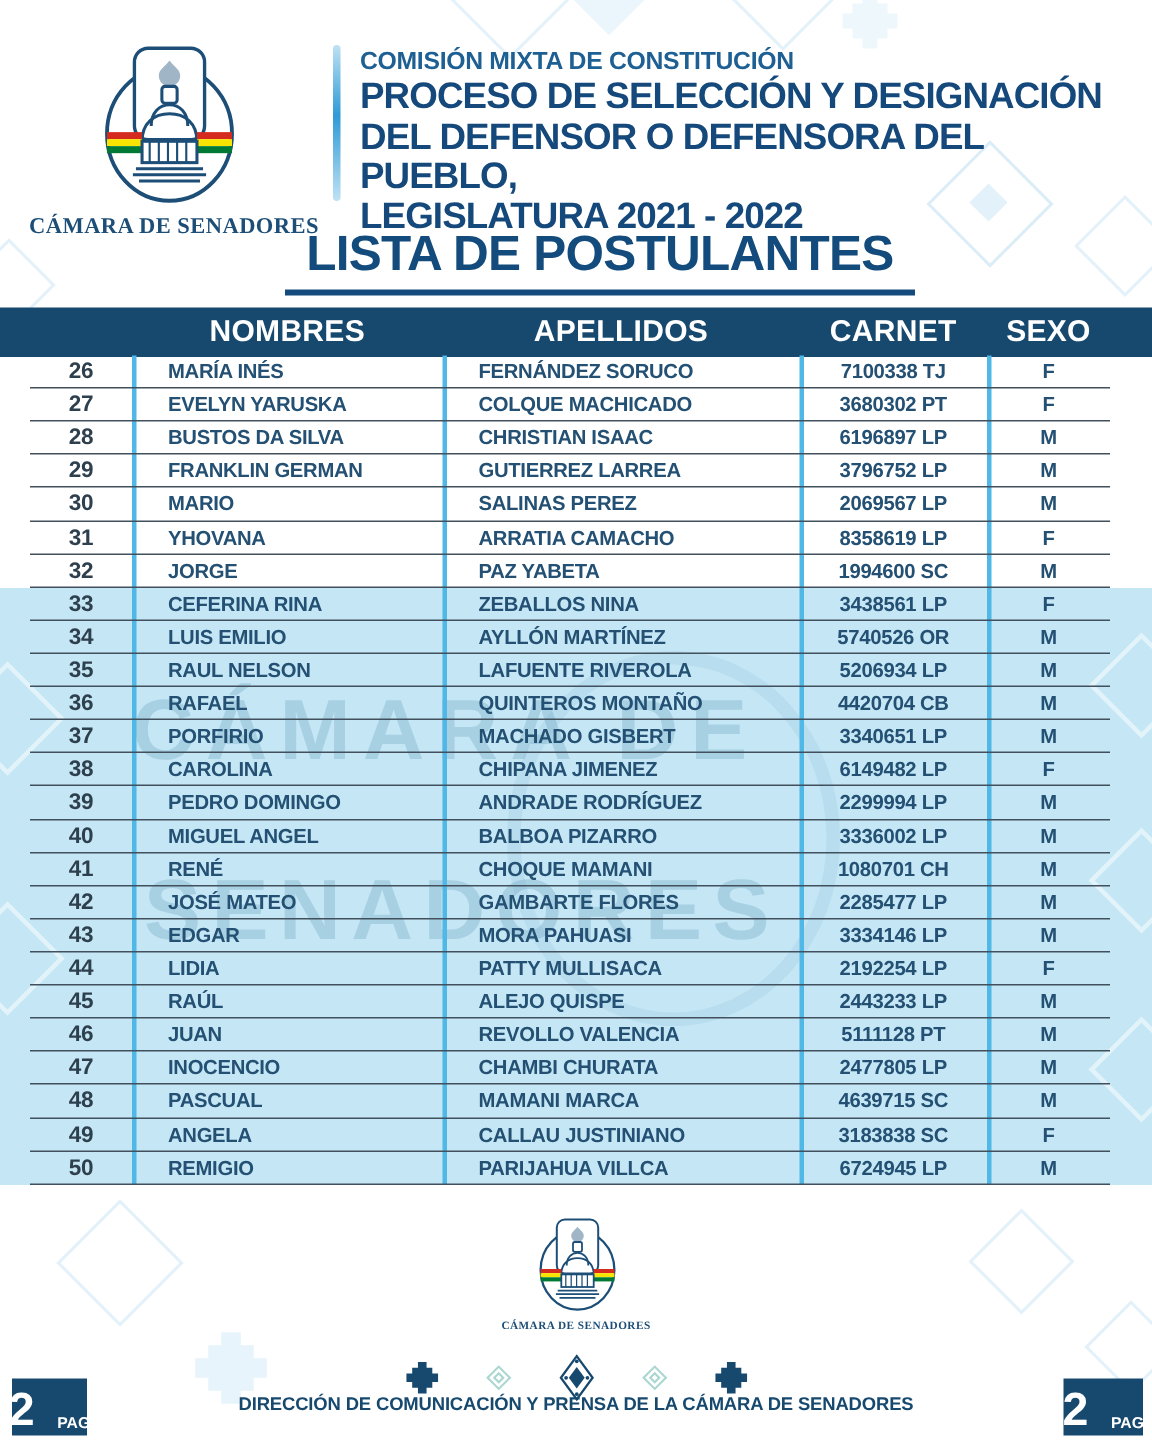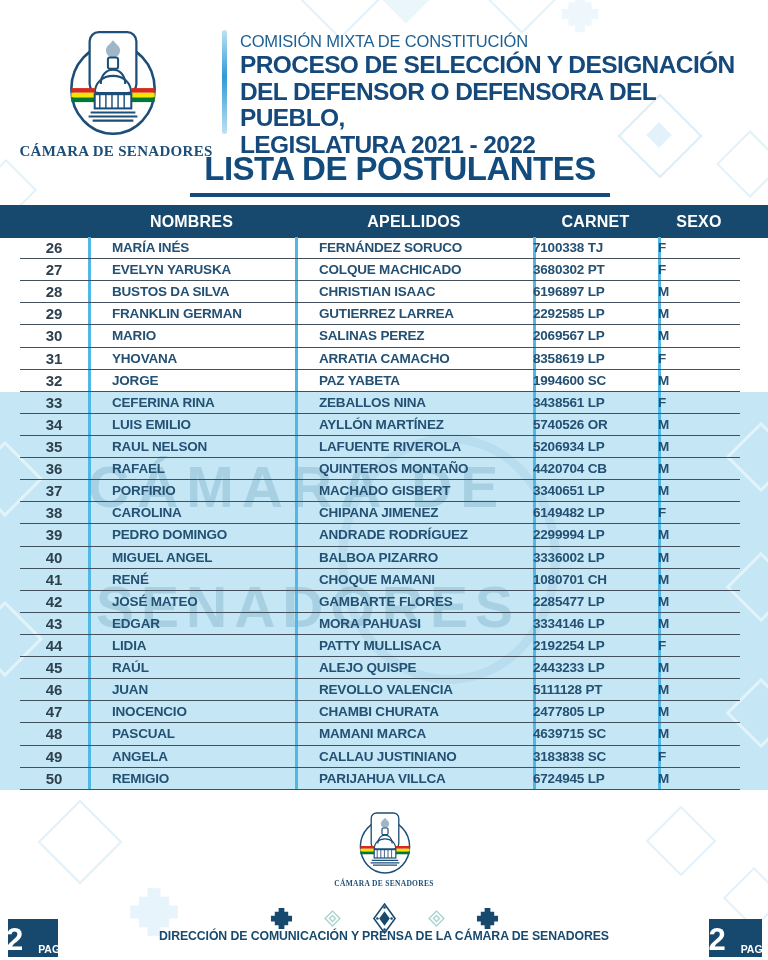--- a/index.html
+++ b/index.html
@@ -12,47 +12,47 @@
   .dd.fill{background:#eaf6fc;}
   .dd.band{border:3px solid rgba(255,255,255,.5);}
   .deco-svg{position:absolute;pointer-events:none;}
 
   
   .logo-svg{position:absolute;left:52px;top:24px;width:122px;height:118px;}
   .logo-caption{position:absolute;left:10px;top:143px;width:212px;text-align:center;
     font-family:"Liberation Serif",serif;font-weight:700;font-size:15px;color:#1c4e77;letter-spacing:.3px;}
   .vbar{position:absolute;left:222px;top:30px;width:5px;height:104px;border-radius:3px;
     background:linear-gradient(to bottom,#bfe2f4,#2e9ad6 45%,#bfe2f4);}
-  .commission{position:absolute;left:240px;top:32px;font-size:16.5px;font-weight:400;
+  .commission{position:absolute;left:240px;top:32px;font-size:16.5px;font-weight:700;
     color:#1e6093;letter-spacing:-.2px;}
   .main-title{position:absolute;left:240px;top:52px;width:520px;font-size:24.5px;line-height:26.5px;
     font-weight:700;color:#15497b;letter-spacing:-.6px;}
   .list-title-wrap{position:absolute;left:16px;top:150px;width:768px;text-align:center;}
   .list-title{display:inline-block;font-size:33px;font-weight:700;color:#134c7c;
     letter-spacing:-.5px;border-bottom:4px solid #134c7c;padding:0 14px 5px 14px;}
 
   
   .thead{position:absolute;left:0;top:205px;width:768px;height:33px;background:#17496f;
     display:grid;grid-template-columns:20px 68px 207px 238px 125px 82px 28px;align-items:center;}
-  .thead .th{color:#ffffff;font-weight:700;font-size:16px;text-align:center;letter-spacing:.2px;}
+  .thead .th{color:#ffffff;font-weight:700;font-size:20px;text-align:center;letter-spacing:.2px;}
   .blue-band{position:absolute;left:0;top:392px;width:768px;height:398px;background:#c5e7f5;}
   .wm{position:absolute;font-weight:700;color:rgba(110,162,192,.33);white-space:nowrap;}
   .wm1{left:88px;top:62px;font-size:57px;letter-spacing:8px;}
   .wm2{left:96px;top:182px;font-size:57px;letter-spacing:7px;}
   .wm-circle{position:absolute;left:338px;top:42px;width:204px;height:232px;border-radius:50%;
     border:9px solid rgba(130,180,210,.18);}
   .vdiv{position:absolute;top:237px;height:553px;width:3px;background:#4fb8e6;}
   .tbody{position:absolute;left:20px;top:237px;width:720px;}
   .trow{display:grid;grid-template-columns:68px 207px 238px 125px 82px;height:22.12px;
     align-items:center;border-bottom:1.5px solid #41505c;box-sizing:border-box;}
   .trow .c{font-size:13.5px;font-weight:700;color:#235073;letter-spacing:-.2px;
     white-space:nowrap;overflow:hidden;}
   .c-num{text-align:center;font-size:15px !important;color:#2e3f4e !important;}
   .c-nom,.c-ape{padding-left:24px;}
-  .c-car,.c-sex{}
+  .c-car,.c-sex{text-align:center;}
 
   
   .flogo-svg{position:absolute;left:349px;top:808px;width:72px;height:70px;}
   .flogo-caption{position:absolute;left:314px;top:879px;width:140px;text-align:center;
     font-family:"Liberation Serif",serif;font-weight:700;font-size:7.5px;color:#1c4e77;letter-spacing:.3px;}
   .icons-row{position:absolute;left:0;top:902px;width:768px;display:flex;justify-content:center;
     align-items:center;gap:29px;}
   .credit{position:absolute;left:0;top:929px;width:768px;text-align:center;font-size:12.3px;
     font-weight:700;color:#17496f;letter-spacing:-.1px;}
   .badge{position:absolute;top:919px;height:38px;background:#17496f;color:#fff;
@@ -183,21 +183,21 @@
       <div class="c c-num">28</div>
       <div class="c c-ape">BUSTOS DA SILVA</div>
       <div class="c c-nom">CHRISTIAN ISAAC</div>
       <div class="c c-car">6196897 LP</div>
       <div class="c c-sex">M</div>
     </div>
       <div class="trow">
       <div class="c c-num">29</div>
       <div class="c c-nom">FRANKLIN GERMAN</div>
       <div class="c c-ape">GUTIERREZ LARREA</div>
-      <div class="c c-car">2292585 LP</div>
+      <div class="c c-car">3796752 LP</div>
       <div class="c c-sex">M</div>
     </div>
       <div class="trow">
       <div class="c c-num">30</div>
       <div class="c c-nom">MARIO</div>
       <div class="c c-ape">SALINAS PEREZ</div>
       <div class="c c-car">2069567 LP</div>
       <div class="c c-sex">M</div>
     </div>
       <div class="trow">

